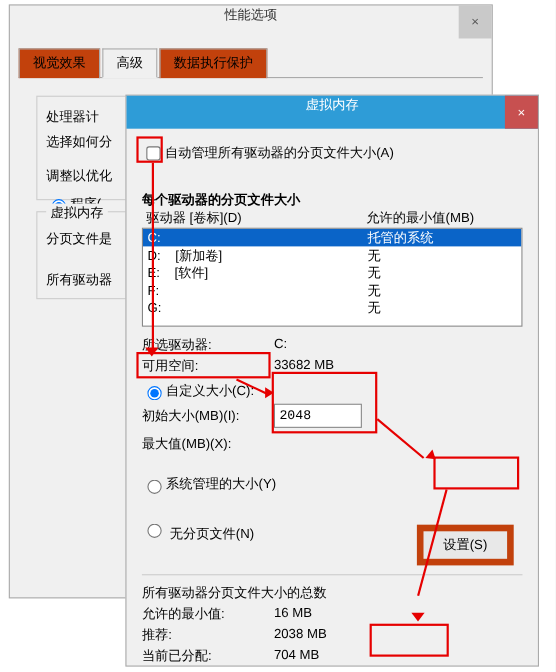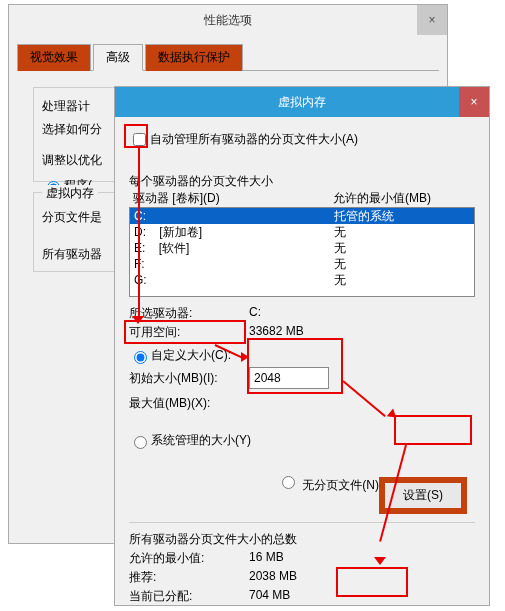--- a/index.html
+++ b/index.html
@@ -16,21 +16,21 @@
       overflow: hidden;
     }
     .dialog {
       position: absolute;
       background: #f0f0f0;
       border: 1px solid #aaa;
     }
     .titlebar {
       height: 30px;
       display: flex;
-      align-items: center;
+      align-items: flex-start;
       justify-content: center;
       position: relative;
       color: #333;
     }
     .titlebar.blue {
       background: #2e9cd7;
       color: #fff;
     }
     .closebtn {
       position: absolute;
@@ -109,20 +109,21 @@
     .listrow.selected {
       background: #0a64c8;
       color: #fff;
     }
     .textinput {
       border: 1px solid #888;
       background: #fff;
       height: 22px;
       padding: 2px 4px;
       width: 80px;
+      font-family: Liberation Mono, monospace;
     }
     .btn {
       border: 6px solid #c2410c;
       background: #e8e8e8;
       padding: 4px 18px;
       cursor: pointer;
       margin-top: 25px;
     }
     .radio, .checkbox {
       margin-right: 4px;
@@ -186,21 +187,21 @@
       <span>×</span>
     </div>
   </div>
 
   <div style="padding:10px 14px 8px 14px;">
     <div class="row">
       <input type="checkbox" class="checkbox" style="">
       <span class="label">自动管理所有驱动器的分页文件大小(A)</span>
     </div>
 
-    <div class="label" style="margin-top:24px;">每个驱动器的分页文件大小</div>
+    <div class="label" style="margin-top:24px;font-weight:bold;">每个驱动器的分页文件大小</div>
 
     <div class="listhead">
       <span>驱动器 [卷标](D)</span>
       <span>允许的最小值(MB)</span>
     </div>
 
     <div class="listbox">
       <div class="listrow selected">
         <span>C:</span>
         <span>托管的系统</span>
@@ -242,21 +243,21 @@
       <input class="textinput" value="2048" style="">
     </div>
     <div class="kvrow" style="align-items:flex-end; margin-top:6px;">
       <span class="k">最大值(MB)(X):</span>
     </div>
 
     <div class="row" style="margin-top:20px;">
       <input type="radio" name="sz" class="radio" style="">
       <span class="label">系统管理的大小(Y)</span>
     </div>
-    <div class="row" style="justify-content:flex-end;">
+    <div class="row" style="justify-content:space-between;">
       <div>
         <input type="radio" name="sz" class="radio" style="">
         <span class="label">无分页文件(N)</span>
       </div>
       <button class="btn" style="margin-right:8px;">设置(S)</button>
     </div>
 
     <div class="hr"></div>
 
     <div class="label">所有驱动器分页文件大小的总数</div>

